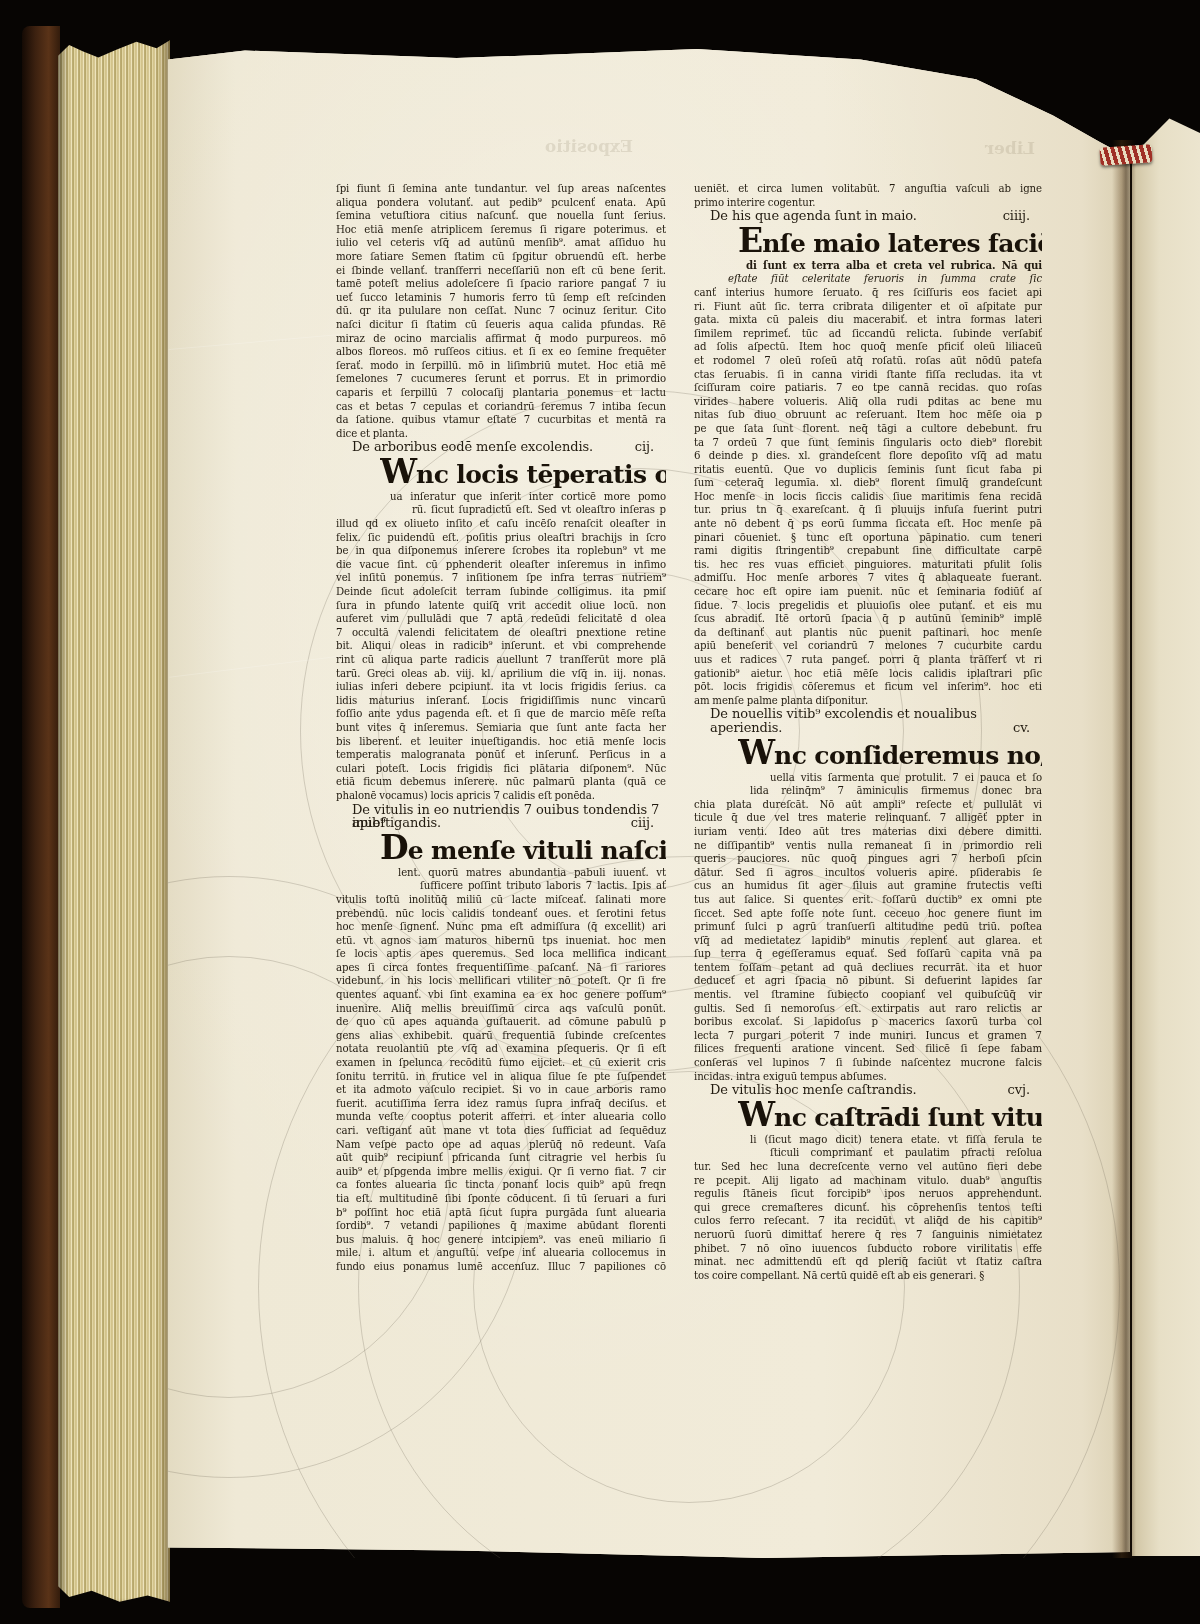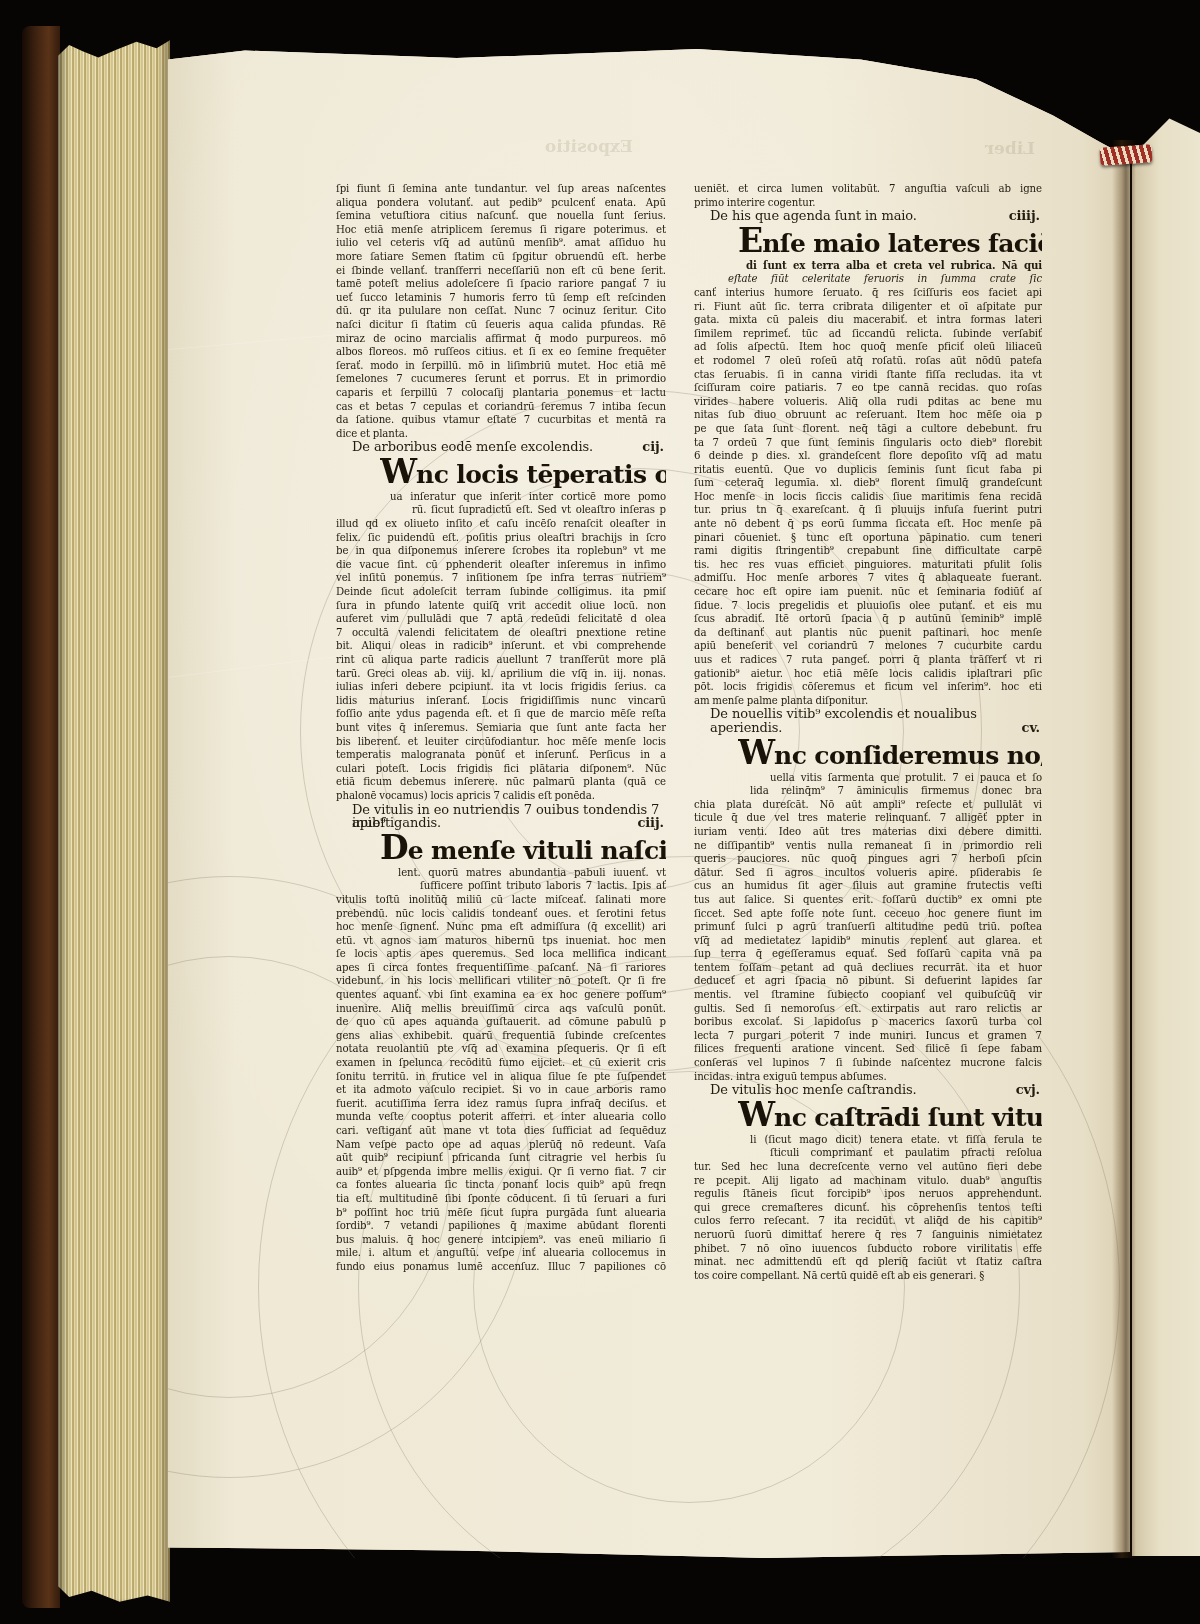--- a/index.html
+++ b/index.html
@@ -72,21 +72,21 @@
     font-size:10.2px;line-height:13.6px;height:13.6px;overflow:hidden;
     text-align:justify;text-align-last:justify;letter-spacing:-.1px;
     word-spacing:-.3px;
   }
   .ln.end{text-align-last:left;}
   .chapline{
     display:flex;justify-content:space-between;
     font-size:13px;line-height:13.6px;height:13.6px;letter-spacing:-.1px;
   }
   .chaptext{margin-left:16px;}
-  .chapnum{margin-right:2px;font-weight:bold;}
+  .chapnum{margin-right:12px;}
   .heading{
     font-weight:bold;font-size:25px;line-height:36px;height:36px;
     letter-spacing:-.6px;white-space:nowrap;overflow:hidden;
     margin-left:44px;color:#191209;
   }
   .hinitial{font-size:33px;letter-spacing:-1px;}
 </style>
 </head>
 <body>
 
@@ -151,21 +151,21 @@
       <div class="ln">ſura in pfundo latente quiſq̄ vrit accedit oliue locū. non</div>
       <div class="ln">auferet vim pullulādi que 7 aptā redeūdi felicitatē d olea</div>
       <div class="ln">7 occultā valendi felicitatem de oleaſtri pnextione retine</div>
       <div class="ln">bit. Aliqui oleas in radicib⁹ inſerunt. et vbi comprehende</div>
       <div class="ln">rint cū aliqua parte radicis auellunt 7 tranſferūt more plā</div>
       <div class="ln">tarū. Greci oleas ab. viij. kl. aprilium die vſq̄ in. iij. nonas.</div>
       <div class="ln">iulias inſeri debere pcipiunt. ita vt locis frigidis ſerius. ca</div>
       <div class="ln">lidis maturius inſeranť. Locis frigidiſſimis nunc vincarū</div>
       <div class="ln">foſſio ante ydus pagenda eſt. et ſi que de marcio mēſe reſta</div>
       <div class="ln">bunt vites q̄ inſeremus. Semiaria que ſunt ante facta her</div>
-      <div class="ln">bis liberenť. et leuiter circūfodiantur. hoc mēſe menſe locis</div>
+      <div class="ln">bis liberenť. et leuiter inueſtigandis. hoc etiā menſe locis</div>
       <div class="ln">temperatis malogranata ponūť et inſerunť. Perſicus in a</div>
       <div class="ln">culari poteſt. Locis frigidis fici plātaria diſponem⁹. Nūc</div>
       <div class="ln">etiā ficum debemus inſerere. nūc palmarū planta (quā ce</div>
       <div class="ln end">phalonē vocamus) locis apricis 7 calidis eſt ponēda.</div>
       <div class="chapline">
         <span class="chaptext">De vitulis in eo nutriendis 7 ouibus tondendis 7 apib⁹</span>
       </div>
       <div class="chapline">
         <span class="chaptext">inueſtigandis.</span>
         <span class="chapnum">ciij.</span>
@@ -189,21 +189,21 @@
       <div class="ln">ſonitu territū. in frutice vel in aliqua ſilue ſe pte ſuſpendet</div>
       <div class="ln">et ita admoto vaſculo recipiet. Si vo in caue arboris ramo</div>
       <div class="ln">fuerit. acutiſſima ſerra idez ramus ſupra infraq̄ deciſus. et</div>
       <div class="ln">munda veſte cooptus poterit afferri. et inter aluearia collo</div>
       <div class="ln">cari. veſtiganť aūt mane vt tota dies ſufficiat ad ſequēduz</div>
       <div class="ln">Nam veſpe pacto ope ad aquas plerūq̄ nō redeunt. Vaſa</div>
       <div class="ln">aūt quib⁹ recipiunť pfricanda ſunt citragrie vel herbis ſu</div>
       <div class="ln">auib⁹ et pſpgenda imbre mellis exigui. Qr ſi verno fiat. 7 cir</div>
       <div class="ln">ca fontes aluearia ſic tincta ponanť locis quib⁹ apū freqn</div>
       <div class="ln">tia eſt. multitudinē ſibi ſponte cōducent. ſi tū ſeruari a furi</div>
-      <div class="ln">b⁹ poſſint hoc triū mēſe ſicut ſupra purgāda ſunt aluearia</div>
+      <div class="ln">b⁹ poſſint hoc etiā aptā ſicut ſupra purgāda ſunt aluearia</div>
       <div class="ln">ſordib⁹. 7 vetandi papiliones q̄ maxime abūdant florenti</div>
       <div class="ln">bus maluis. q̄ hoc genere intcipiem⁹. vas eneū miliario ſi</div>
       <div class="ln">mile. i. altum et anguſtū. veſpe inť aluearia collocemus in</div>
       <div class="ln">fundo eius ponamus lumē accenſuz. Illuc 7 papiliones cō</div>
     </div>
   <div class="col col-right">
       <div class="ln">ueniēt. et circa lumen volitabūt. 7 anguſtia vaſculi ab igne</div>
       <div class="ln end">primo interire cogentur.</div>
       <div class="chapline">
         <span class="chaptext">De his que agenda ſunt in maio.</span>

